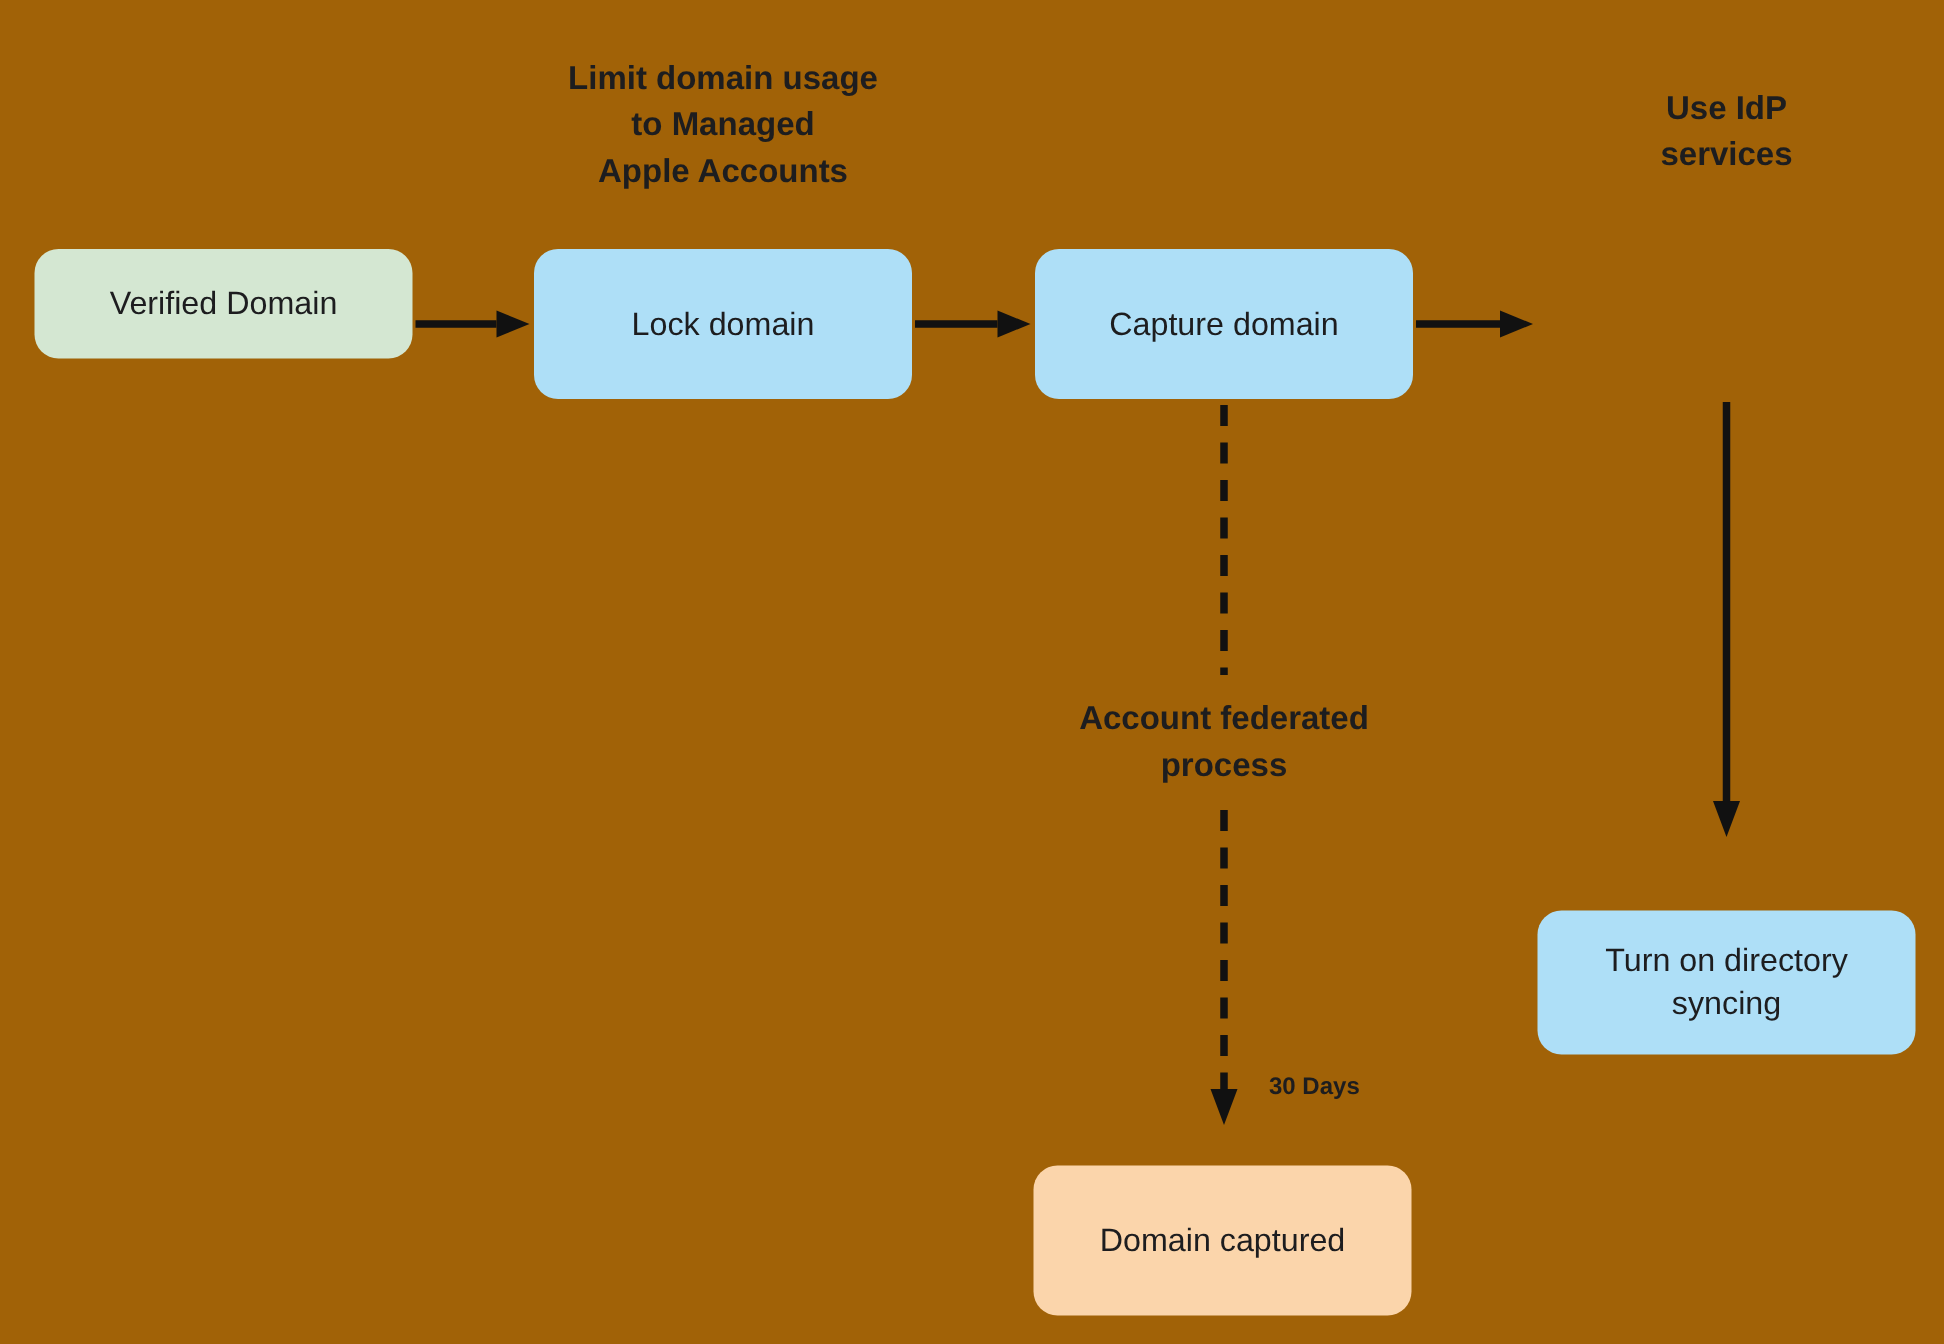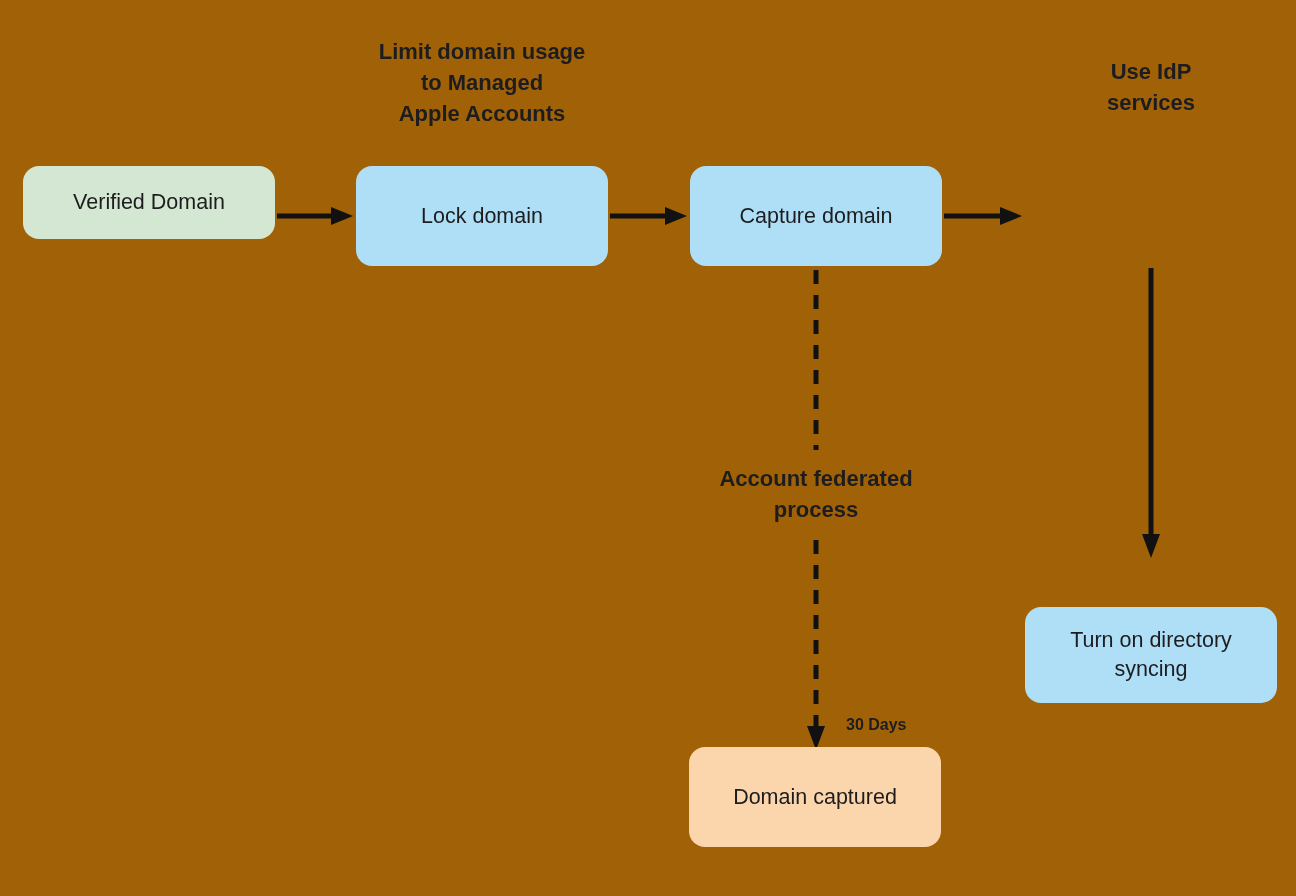--- a/index.html
+++ b/index.html
@@ -109,20 +109,20 @@
   <div class="node start" style="left:23px; top:166px; width:252px; height:73px;">Verified Domain</div>
 
   <div class="node process" style="left:356px; top:166px; width:252px; height:100px;">Lock domain</div>
 
   <div class="node process" style="left:690px; top:166px; width:252px; height:100px;">Capture domain</div>
 
 
   <div class="node process" style="left:1025px; top:571px; width:252px; height:96px;margin-top:36px;">Turn on directory
 syncing</div>
 
-  <div class="node end" style="left:689px; top:747px; width:252px; height:100px;">Domain captured</div>
+  <div class="node end" style="left:689px; top:777px; width:252px; height:100px;">Domain captured</div>
 
   <div class="edge-label" style="left:666px; top:463px; width:300px;">Account federated
 process</div>
 
   <div class="end-label" style="left:846px; top:716px;">30 Days</div>
 
 </div>
 
 </body></html>

